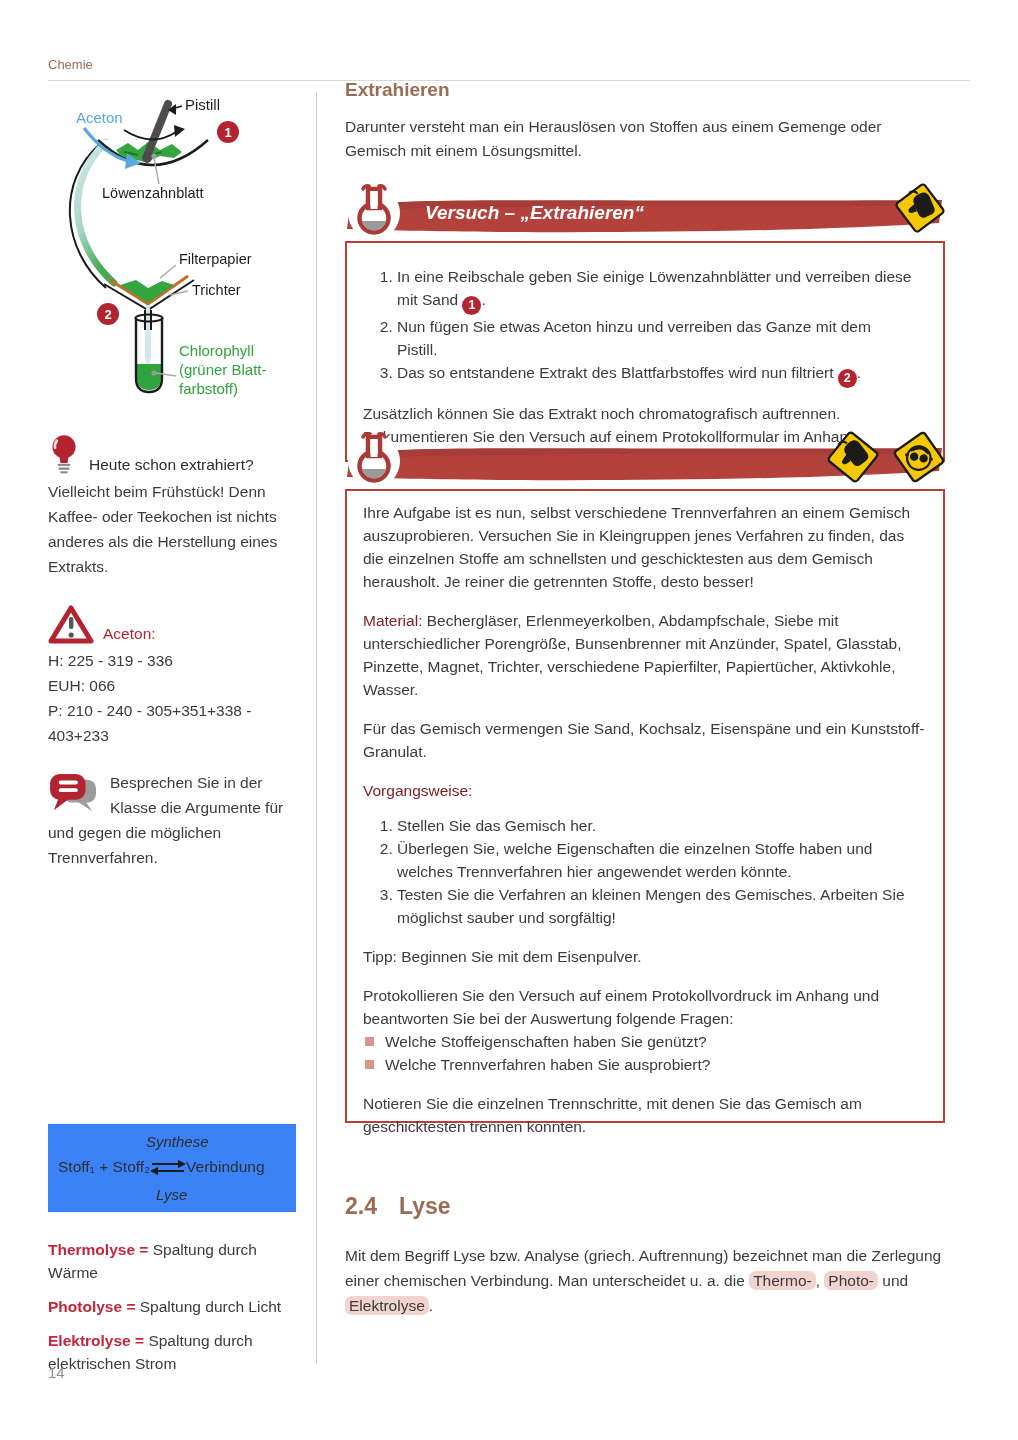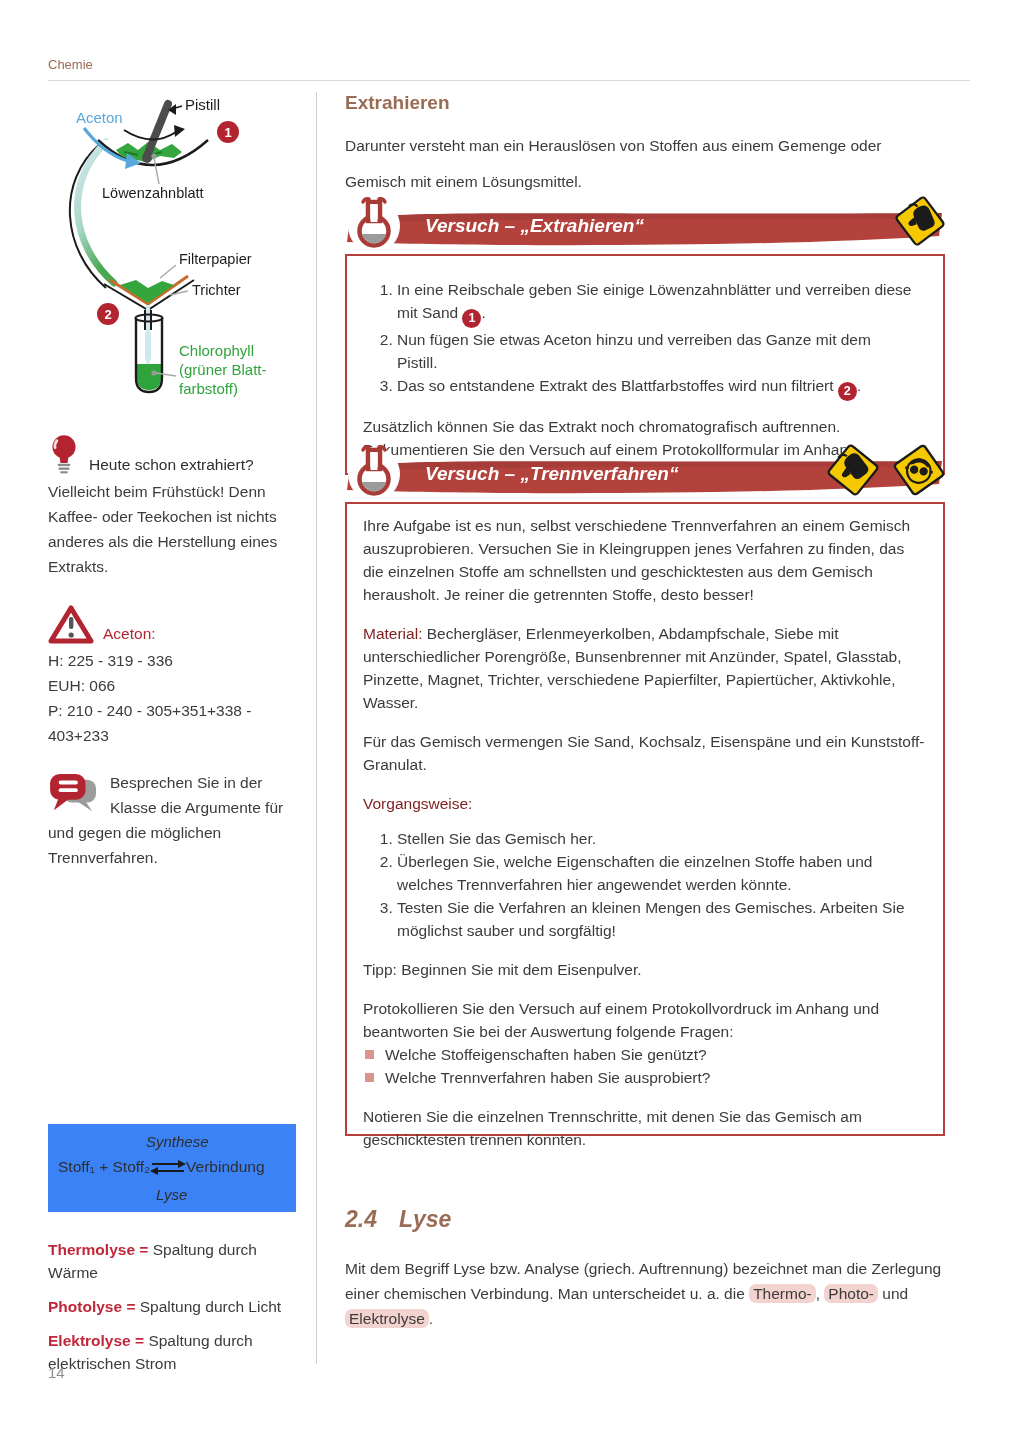--- a/index.html
+++ b/index.html
@@ -8,21 +8,21 @@
   .page { position:relative; width:1018px; height:1440px; background:#fff; overflow:hidden; }
 
   
   .doc-header { position:absolute; left:48px; top:57px; font-size:13px; color:#9a6c55; }
   .header-rule { position:absolute; left:48px; right:48px; top:80px; border-top:1px solid #ddd9d2; }
   .col-sep { position:absolute; left:316px; top:92px; height:1272px; width:1px; background:#cfcfcf; }
   .page-num { position:absolute; left:48px; top:1364px; font-size:15px; color:#8d8d8d; }
 
   
   .sidebar { position:absolute; left:48px; top:92px; width:256px; height:1300px; }
-  .main { position:absolute; left:345px; top:92px; width:600px; height:1330px; }
+  .main { position:absolute; left:345px; top:79px; width:600px; height:1330px; }
   .sb-abs { position:absolute; left:0; right:0; }
 
   
   .side-head { display:flex; align-items:flex-end; gap:9px; margin-bottom:3px; }
   .side-title { font-weight:normal; font-size:15.5px; color:#2e2e2e; padding-bottom:2px; }
   .side-title.red { color:#b32431; }
   .side-text { font-size:15.5px; line-height:25px; color:#3b3b3b; }
   .wrap-icon { float:left; margin:2px 10px 2px 0; }
 
   
@@ -31,21 +31,21 @@
   .synth-bottom { position:absolute; left:108px; bottom:9px; font-style:italic; font-size:15px; color:#2e2e2e; }
   .synth-eq { position:absolute; left:10px; top:34px; display:flex; align-items:center; gap:0; font-size:15.5px; color:#2e2e2e; white-space:nowrap; }
 
   
   .def-line { font-size:15.5px; line-height:23px; margin-bottom:11px; }
   .def-term { color:#c1273a; font-weight:bold; }
   .def-eq { color:#c1273a; font-weight:bold; }
 
   
   .h-section { font-size:19px; font-weight:bold; color:#9a6c55; position:absolute; top:0; }
-  .p-intro { position:absolute; top:36px; font-size:15.5px; line-height:36px; }
+  .p-intro { position:absolute; top:36px; font-size:15.5px; line-height:24px; }
 
   .versuch { position:absolute; left:0; right:0; }
   .v1 { top:114px; } .v2 { top:362px; }
   .banner { position:relative; height:42px; }
   .banner-stroke { position:absolute; left:0; top:0; width:100%; height:42px; }
   .banner-title { position:absolute; left:80px; top:0; line-height:40px; color:#fff; font-weight:bold; font-size:19px;font-style:italic; }
   .flask { position:absolute; left:2px; top:-12px; }
   .sign { position:absolute; top:-14px; }
   .sign.s-right { right:-4px; }
   .sign.s-mid { right:62px; }
@@ -57,21 +57,21 @@
   .gap { margin-top:16px !important; }
   .gap-sm { margin-top:14px !important; }
   .vbox ol { margin:12px; padding-left:22px; }
   .vbox ol li { margin:0; }
   .bold-label { font-weight:normal; color:#7f1d1d; }
   .badge { display:inline-flex; width:19px; height:19px; border-radius:50%; background:#b32431; color:#fff; font-size:12.5px; font-weight:bold; align-items:center; justify-content:center; vertical-align:-4px; }
   ul.qlist { list-style:none; margin:0; padding:0; }
   ul.qlist li { position:relative; padding-left:22px; }
   ul.qlist li .sq { position:absolute; left:2px; top:7px; width:9px; height:9px; background:#d9958c; }
 
-  .lyse-h { position:absolute; top:1114px; font-size:23px; font-weight:bold; color:#9a6c55;font-style:italic; }
+  .lyse-h { position:absolute; top:1114px; font-size:23px; font-weight:bold; color:#9a6c55; }
   .lyse-h .num { margin-right:22px; }
   .lyse-p { position:absolute; top:1164px; font-size:15.5px; line-height:25px; }
   .hl { background:#f3d3d0; border-radius:7px; padding:1px 4px; box-decoration-break:clone; -webkit-box-decoration-break:clone; }
 
   
   svg text { font-family:"Liberation Sans", sans-serif; }
 </style>
 </head>
 <body>
 
@@ -282,21 +282,20 @@
               <clipPath id="fl2">
                 <circle cx="27" cy="37" r="12.5"></circle>
               </clipPath>
             </defs>
           <circle cx="27" cy="37" r="14.5" fill="#ffffff" stroke="#a93a36" stroke-width="4.5"></circle>
           <rect x="21" y="8" width="12" height="19" fill="#ffffff" stroke="#a93a36" stroke-width="4.5"></rect>
           <rect x="23.5" y="10" width="7" height="18" fill="#ffffff"></rect>
           <rect x="13" y="40" width="28" height="12" fill="#9b9b9b" clip-path="url(#fl2)"></rect>
           <path d="M16,8 q2,-4 6,-3 M38,8 q-2,-4 -6,-3" stroke="#a93a36" stroke-width="3.5" fill="none" stroke-linecap="round"></path>
         </svg>
-        <span class="banner-title">Versuch – „Trennverfahren“</span>
         <svg class="sign s-mid rotm6" width="60" height="60" viewBox="0 0 56 56">
           <g transform="rotate(45 28 28)">
               <rect x="11" y="11" width="34" height="34" rx="3" fill="#f5c800" stroke="#1b1b1b" stroke-width="2.2"></rect>
             </g>
           <g transform="rotate(-18 28 28)">
             <path d="M31,14 c4,-1 7,1 8,5 l2.5,11 c0.7,3 -0.8,5.5 -3.8,6.2 l-6,1.4 c-3,0.7 -5.5,-0.8 -6.2,-3.8 l-2.5,-11 c-0.9,-4 1,-7.5 8,-8.8 z" fill="#1b1b1b"></path>
             <path d="M24,23 l-6,3.5 c-2.5,1.5 -1.5,5 1.5,4.8 l5,-0.8" fill="#1b1b1b"></path>
             <path d="M20,12 c3,-2 7,-1 8,2" stroke="#1b1b1b" stroke-width="2" fill="none"></path>
           </g>
         </svg>

